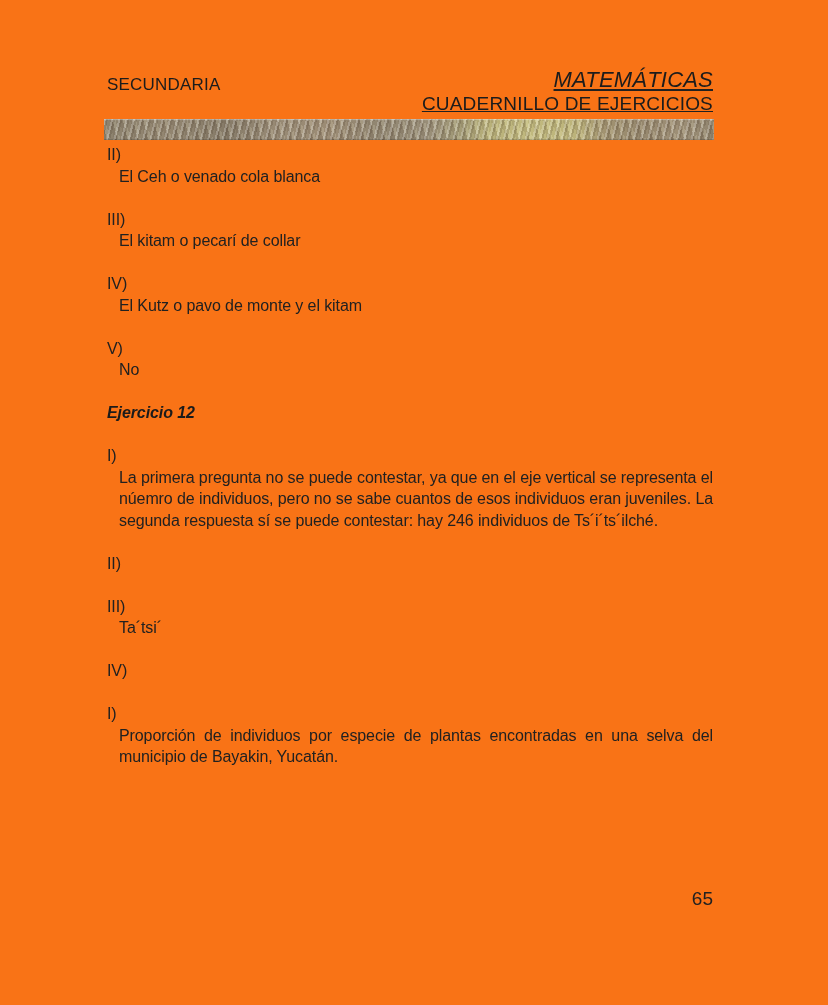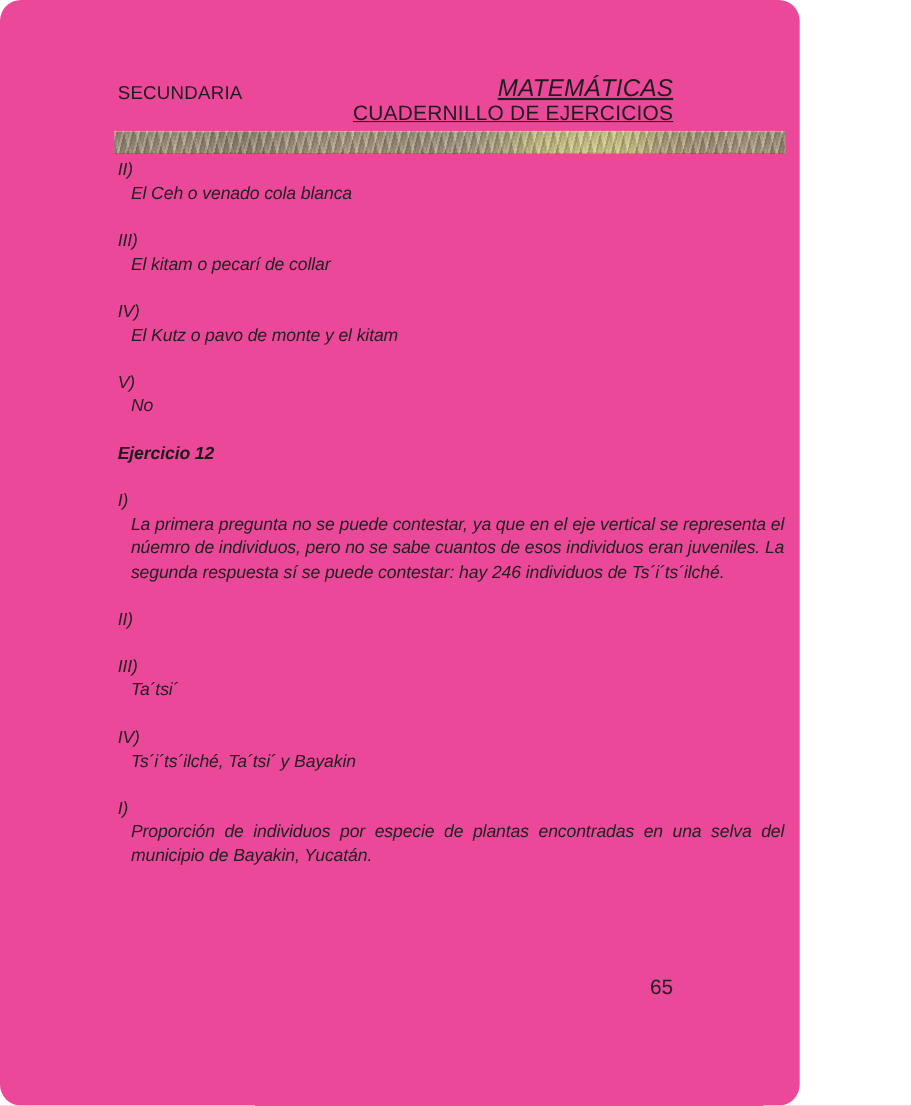--- a/index.html
+++ b/index.html
@@ -2,27 +2,26 @@
 <html><head>
 <meta charset="utf-8">
 <style>
   html, body {
     margin: 0;
     padding: 0;
     background: #ffffff;
   }
   .page {
     position: relative;
-    width: 727px;
+    width: 828px;
     height: 1005px;
-    background: #ec4899;
+    background: #f97316;
     overflow: hidden;
     font-family: "Liberation Sans", sans-serif;
     color: #212121;
-    border-radius: 19px;
   }
   
   .header-left {
     position: absolute;
     left: 107px;
     top: 75px;
     font-size: 17px;
     letter-spacing: 0.2px;
     color: #1c1c1c;
   }
@@ -74,21 +73,20 @@
     position: absolute;
     left: 107px;
     top: 144px;
     width: 606px;
     font-size: 16px;
     line-height: 21.5px;
     letter-spacing: -0.1px;
   }
   .answer-item {
     margin: 0 0 21.5px 0;
-    font-style: italic;
   }
   .item-label {
     line-height: 21.5px;
   }
   .item-text {
     line-height: 21.5px;
     margin-left: 12px;
   }
   .item-text.justified {
     text-align: justify;
@@ -157,21 +155,20 @@
       <div class="item-label">II)</div>
     </section>
 
     <section class="answer-item">
       <div class="item-label">III)</div>
       <div class="item-text">Ta´tsi´</div>
     </section>
 
     <section class="answer-item">
       <div class="item-label">IV)</div>
-      <div class="item-text">Ts´i´ts´ilché, Ta´tsi´ y Bayakin</div>
     </section>
 
 
     <section class="answer-item">
       <div class="item-label">I)</div>
       <div class="item-text justified">Proporción de individuos por especie de plantas encontradas en una selva del municipio de Bayakin, Yucatán.</div>
     </section>
 
   </main>
 

